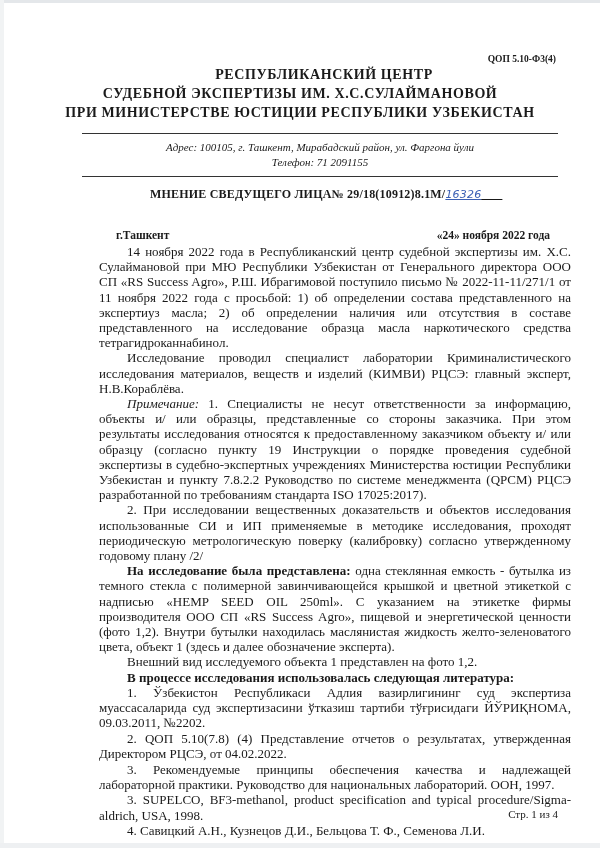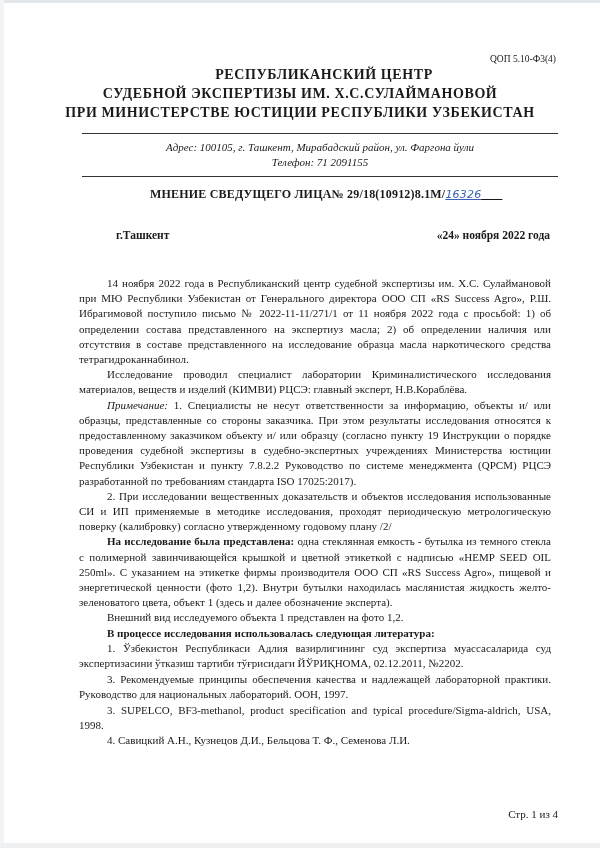--- a/index.html
+++ b/index.html
@@ -6,41 +6,41 @@
     body {
       width: 600px; height: 848px; position: relative; overflow: hidden;
       font-family: "Liberation Serif", "DejaVu Serif", serif;
       color: #1a1a1a;
     }
     .page { position: absolute; left: 0; top: 0; width: 600px; height: 848px; background: #fff; }
     .topband { position: absolute; left: 0; top: 0; width: 600px; height: 3px; background: #e4e7ea; }
     .leftband { position: absolute; left: 0; top: 0; width: 4px; height: 848px; background: #f1f3f4; }
     .bottomband { position: absolute; left: 0; top: 843px; width: 600px; height: 5px; background: #eef0f2; }
 
-    .form-code { position: absolute; right: 44px; top: 54px; font-size: 9.5px; }
+    .form-code { position: absolute; right: 44px; top: 54px; font-size: 9.5px; font-weight: bold; }
     .header { position: absolute; left: 0; width: 600px; text-align: center; font-weight: bold; font-size: 14px; letter-spacing: 0.6px; line-height: 19px; }
     .header.l1 { top: 65px; padding-left: 24px; }
     .header.l2 { top: 84px; }
     .header.l3 { top: 103px; }
 
     .rule { position: absolute; left: 82px; width: 476px; height: 0; border-top: 1.6px solid #333; }
     .rule.r1 { top: 133px; }
     .rule.r2 { top: 176px; }
     .addr { position: absolute; left: 0; width: 640px; text-align: center; font-style: italic; font-size: 11px; line-height: 15px; }
     .addr.a1 { top: 140px; }
     .addr.a2 { top: 155px; }
 
     .opinion { position: absolute; left: 150px; top: 187px; font-size: 12px; font-weight: bold; letter-spacing: 0.2px; white-space: nowrap; }
     .opinion .hand { font-family: "DejaVu Sans", sans-serif; font-style: italic; font-weight: normal; color: #3a5fb4; text-decoration: underline; font-size: 11px; text-align: center; }
     .opinion .blank { font-weight: normal; letter-spacing: 1px; text-decoration: underline; }
 
     .city { position: absolute; left: 116px; top: 229px; font-size: 11.5px; font-weight: bold; }
     .date { position: absolute; right: 50px; top: 229px; font-size: 11.5px; font-weight: bold; margin-left: 28px; }
 
-    .body-text { position: absolute; left: 79px; width: 472px; top: 244px; font-size: 11px; line-height: 15.2px; text-align: justify; margin-top: 32px; }
+    .body-text { position: absolute; left: 99px; width: 472px; top: 244px; font-size: 13px; line-height: 15.2px; text-align: justify; }
     .body-text p { margin: 0; text-indent: 28px; }
     .body-text b { font-weight: bold; }
     .body-text i { font-style: italic; }
     .body-text .gap { height: 1px; }
 
     .page-num { position: absolute; right: 42px; top: 808px; font-size: 11px; }
   </style>
 </head>
 <body>
 
@@ -68,21 +68,22 @@
   <div class="date">«24» ноября 2022 года</div>
 
   <div class="body-text">
     <p>14 ноября 2022 года в Республиканский центр судебной экспертизы им. Х.С. Сулаймановой при МЮ Республики Узбекистан от Генерального директора ООО СП «RS Success Agro», Р.Ш. Ибрагимовой поступило письмо № 2022-11-11/271/1 от 11 ноября 2022 года с просьбой: 1) об определении состава представленного на экспертиуз масла; 2) об определении наличия или отсутствия в составе представленного на исследование образца масла наркотического средства тетрагидроканнабинол.</p>
     <p>Исследование проводил специалист лаборатории Криминалистического исследования материалов, веществ и изделий (КИМВИ) РЦСЭ: главный эксперт, Н.В.Кораблёва.</p>
     <p><i>Примечание:</i><span> 1. Специалисты не несут ответственности за информацию, объекты и/ или образцы, представленные со стороны заказчика. При этом результаты исследования относятся к предоставленному заказчиком объекту и/ или образцу (согласно пункту 19 Инструкции о порядке проведения судебной экспертизы в судебно-экспертных учреждениях Министерства юстиции Республики Узбекистан и пункту 7.8.2.2 Руководство по системе менеджмента (QPCM) РЦСЭ разработанной по требованиям стандарта ISO 17025:2017).</span></p>
     <p>2. При исследовании вещественных доказательств и объектов исследования использованные СИ и ИП применяемые в методике исследования, проходят периодическую метрологическую поверку (калибровку) согласно утвержденному годовому плану /2/</p>
     <p><b>На исследование была представлена:</b><span> одна стеклянная емкость - бутылка из темного стекла с полимерной завинчивающейся крышкой и цветной этикеткой с надписью «HEMP SEED OIL 250ml». С указанием на этикетке фирмы производителя ООО СП «RS Success Agro», пищевой и энергетической ценности (фото 1,2). Внутри бутылки находилась маслянистая жидкость желто-зеленоватого цвета, объект 1 (здесь и далее обозначение эксперта).</span></p>
     <p>Внешний вид исследуемого объекта 1 представлен на фото 1,2.</p>
     <p><b>В процессе исследования использовалась следующая литература:</b></p>
-    <p>1. Ўзбекистон Республикаси Адлия вазирлигининг суд экспертиза муассасаларида суд экспертизасини ўтказиш тартиби тўғрисидаги ЙЎРИҚНОМА, 02.12.2011, №2202.</p>
+    <p>1. Ўзбекистон Республикаси Адлия вазирлигининг суд экспертиза муассасаларида суд экспертизасини ўтказиш тартиби тўғрисидаги ЙЎРИҚНОМА, 09.03.2011, №2202.</p>
+    <p>2. QОП 5.10(7.8) (4) Представление отчетов о результатах, утвержденная Директором РЦСЭ, от 04.02.2022.</p>
     <div class="gap"></div>
     <p>3. Рекомендуемые принципы обеспечения качества и надлежащей лабораторной практики. Руководство для национальных лабораторий. ООН, 1997.</p>
     <p>3. SUPELCO, BF3-methanol, product specification and typical procedure/Sigma-aldrich, USA, 1998.</p>
     <p>4. Савицкий А.Н., Кузнецов Д.И., Бельцова Т. Ф., Семенова Л.И.</p>
   </div>
 
   <div class="page-num">Стр. 1 из 4</div>
 </div>
 
 </body></html>

